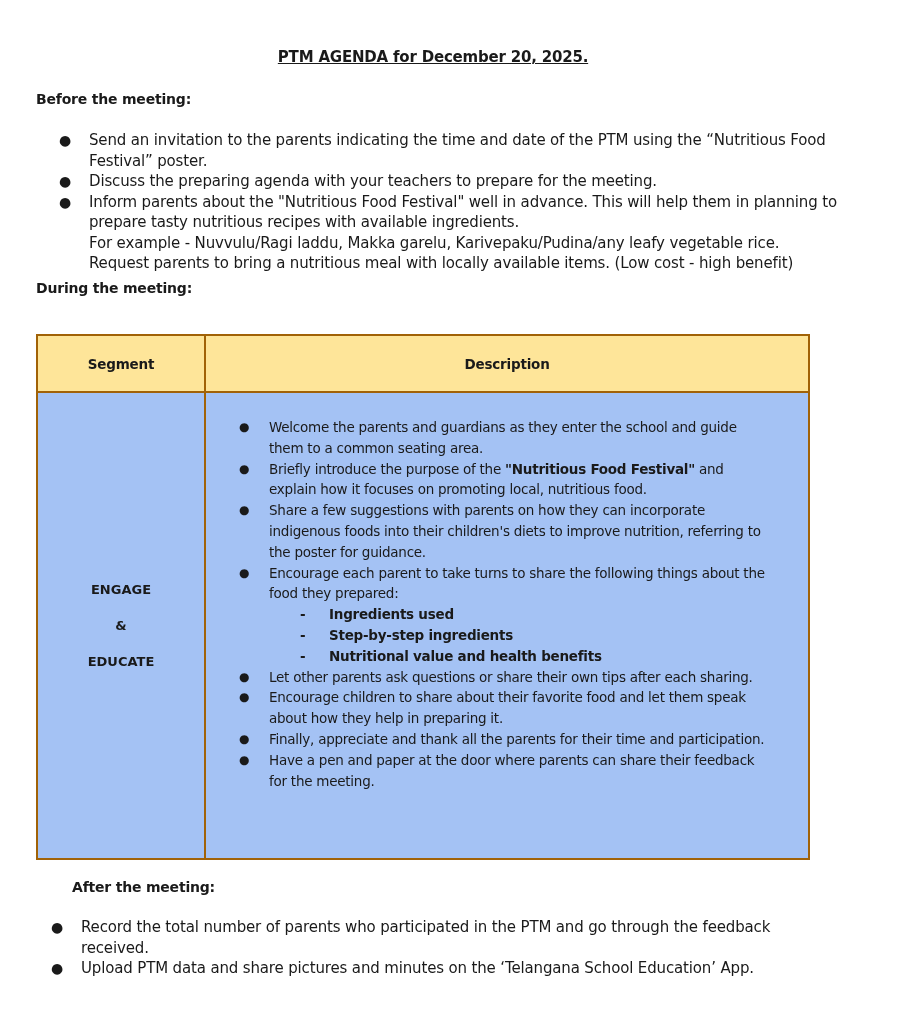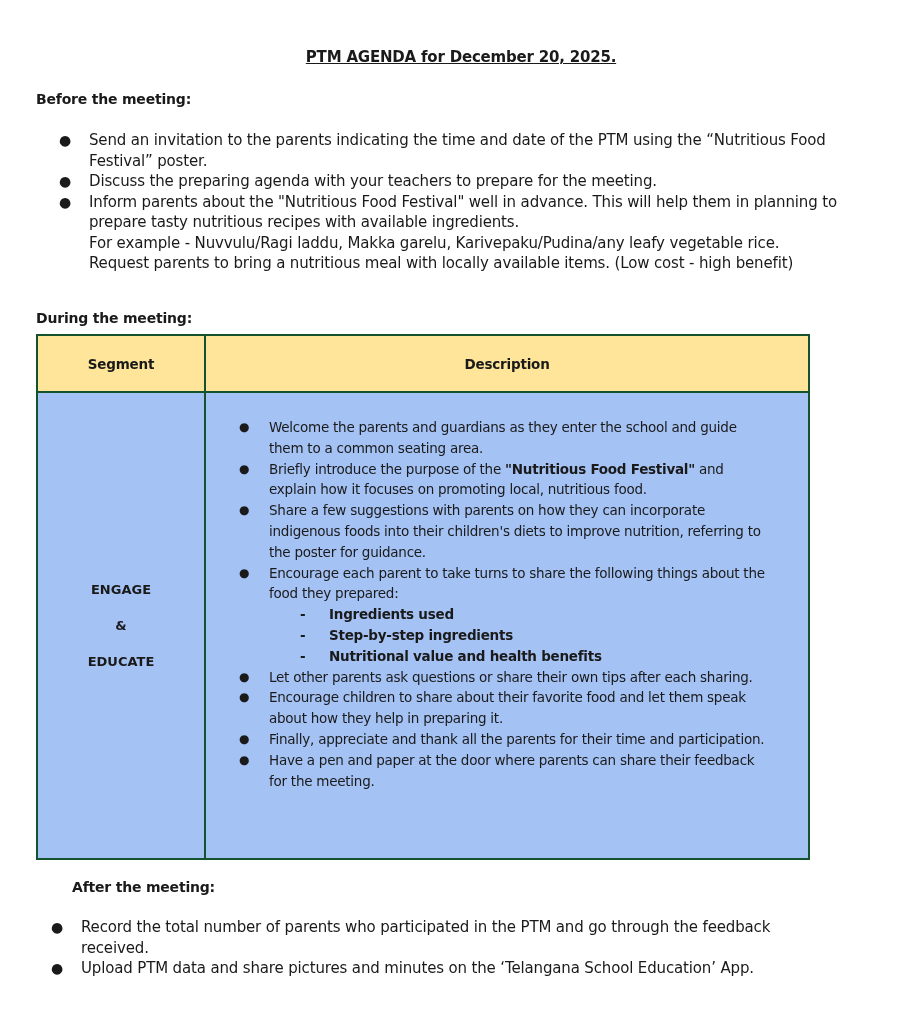--- a/index.html
+++ b/index.html
@@ -4,21 +4,20 @@
 <style>
   html, body { margin: 0; padding: 0; background: #ffffff; }
   body {
     width: 898px; height: 1024px; position: relative; overflow: hidden;
     font-family: "DejaVu Sans", sans-serif; color: #1a1a1a;
   }
   .title {
     position: absolute; top: 48px; left: 0; width: 866px; text-align: center;
     font-weight: bold; font-size: 15px; text-decoration: underline;
     letter-spacing: -0.2px;
-    padding-left: 28px;
   }
   .heading {
     position: absolute; left: 36px; font-weight: bold; font-size: 14px;
     letter-spacing: -0.2px;
   }
   ul.plain { position: absolute; margin: 0; padding: 0; list-style: none; }
   ul.plain li {
     position: relative; font-size: 15px; line-height: 20.5px; letter-spacing: -0.15px;
   }
   ul.plain li .bullet {
@@ -26,21 +25,21 @@
   }
   .before { left: 89px; top: 130px; width: 760px; }
   .after { left: 81px; top: 917px; width: 760px; }
   .after li { font-size: 15px; line-height: 20.5px; }
 
   table.agenda {
     position: absolute; left: 36px; top: 334px; width: 774px; height: 526px;
     border-collapse: collapse;
   }
   table.agenda td, table.agenda th {
-    border: 2px solid #14532d; padding: 0;
+    border: 2px solid #a16207; padding: 0;
   }
   table.agenda th {
     background: #fee599; height: 55px; font-size: 13.5px; font-weight: bold;
     letter-spacing: -0.2px;
   }
   .seg-col { width: 166px; }
   table.agenda td { background: #a4c2f4; vertical-align: top; }
   .seg-cell { text-align: center; vertical-align: middle !important; }
   .seg-line { display: block; font-weight: bold; font-size: 13px; line-height: 36px; }
   .desc-list { list-style: none; margin: 0; padding: 24px 40px 22px 63px; }
@@ -58,21 +57,21 @@
 
 <div class="title">PTM AGENDA for December 20, 2025.</div>
 
 <div class="heading" style="top:91px;">Before the meeting:</div>
 <ul class="plain before">
   <li><span class="bullet">●</span><span>Send an invitation to the parents indicating the time and date of the PTM using the “Nutritious Food Festival” poster.</span></li>
   <li><span class="bullet">●</span><span>Discuss the preparing agenda with your teachers to prepare for the meeting.</span></li>
   <li><span class="bullet">●</span><span>Inform parents about the "Nutritious Food Festival" well in advance. This will help them in planning to prepare tasty nutritious recipes with available ingredients.</span><br><span>For example - Nuvvulu/Ragi laddu, Makka garelu, Karivepaku/Pudina/any leafy vegetable rice.</span><br><span>Request parents to bring a nutritious meal with locally available items. (Low cost - high benefit)</span></li>
 </ul>
 
-<div class="heading" style="top:310px;text-align:center;">During the meeting:</div>
+<div class="heading" style="top:280px;text-align:center;">During the meeting:</div>
 
 <table class="agenda">
   <tbody>
       <tr>
     <th class="seg-col">Segment</th>
     <th>Description</th>
   </tr>
   <tr>
     <td class="seg-cell">
       <span class="seg-line">ENGAGE</span>

